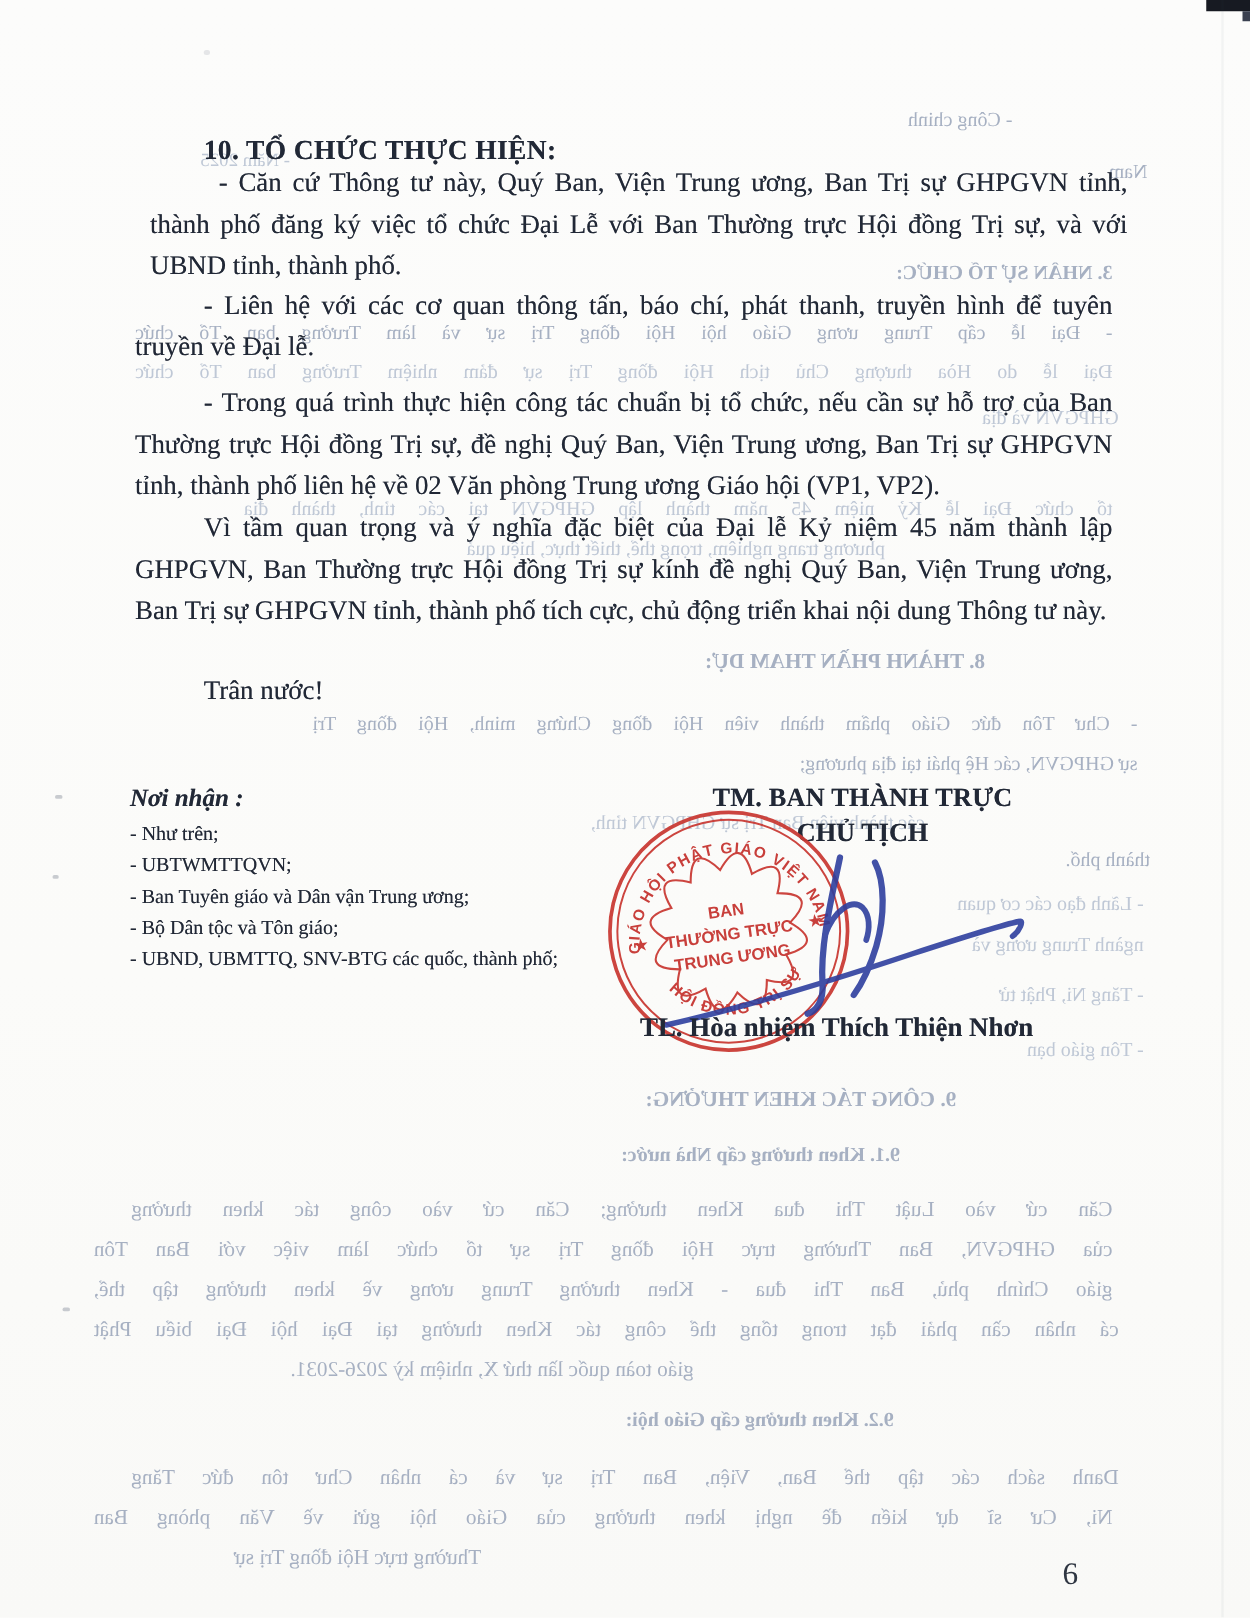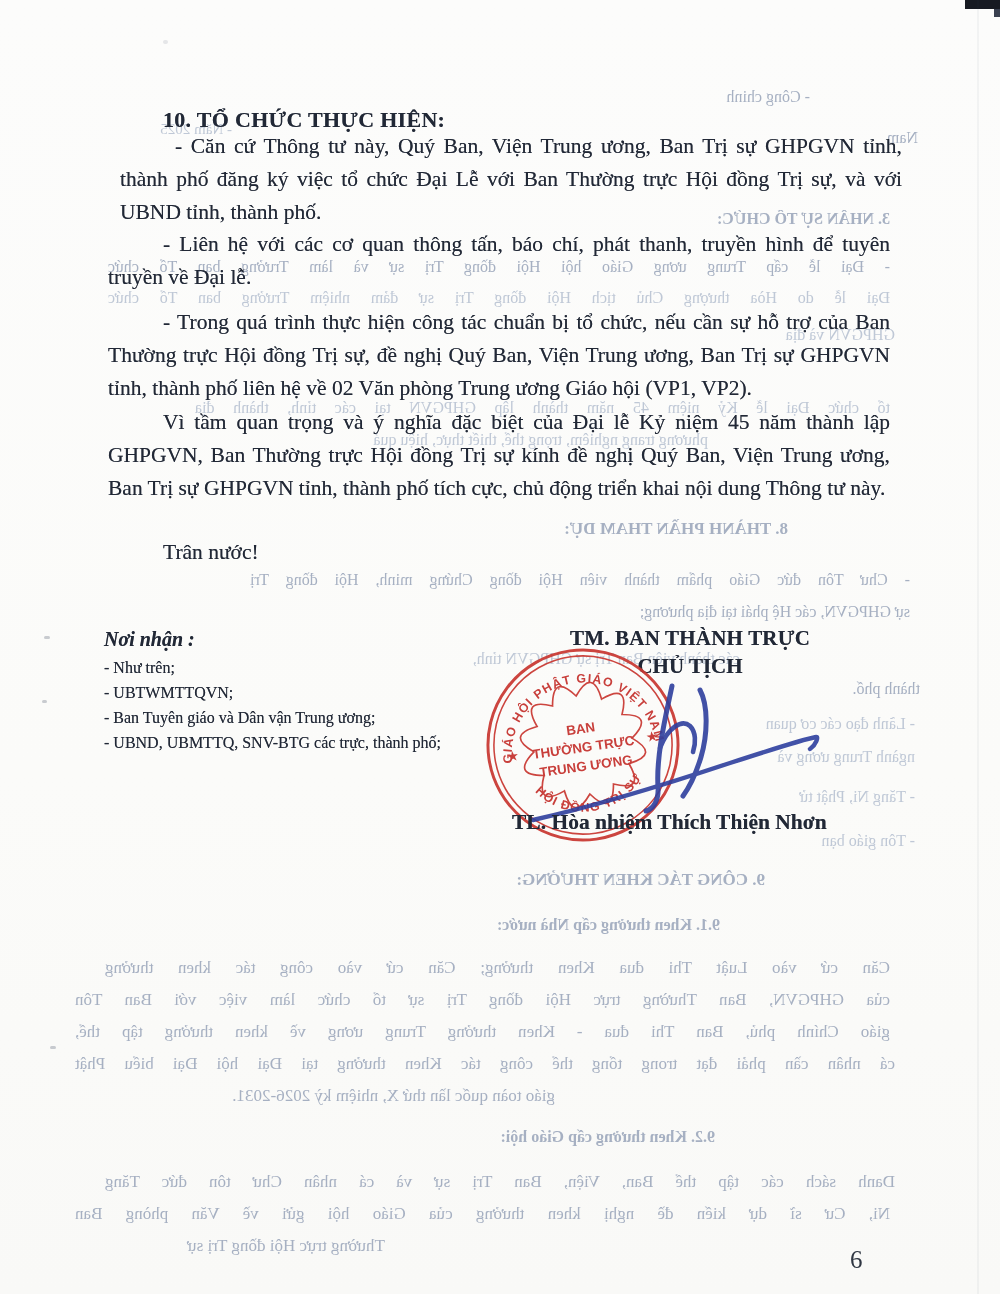--- a/index.html
+++ b/index.html
@@ -101,21 +101,22 @@
   <div class="para ink" style="top:306px;">- Trong quá trình thực hiện công tác chuẩn bị tổ chức, nếu cần sự hỗ trợ của Ban Thường trực Hội đồng Trị sự, đề nghị Quý Ban, Viện Trung ương, Ban Trị sự GHPGVN tỉnh, thành phố liên hệ về 02 Văn phòng Trung ương Giáo hội (VP1, VP2).</div>
   <div class="para ink" style="top:406px;">Vì tầm quan trọng và ý nghĩa đặc biệt của Đại lễ Kỷ niệm 45 năm thành lập GHPGVN, Ban Thường trực Hội đồng Trị sự kính đề nghị Quý Ban, Viện Trung ương, Ban Trị sự GHPGVN tỉnh, thành phố tích cực, chủ động triển khai nội dung Thông tư này.</div>
   <div class="closing ink">Trân nước!</div>
 
   <div class="recip">
     <div class="recip-title ink">Nơi nhận :</div>
     <div id="recip-list">
         <div class="recip-item ink">- Như trên;</div>
         <div class="recip-item ink">- UBTWMTTQVN;</div>
         <div class="recip-item ink">- Ban Tuyên giáo và Dân vận Trung ương;</div>
-        <div class="recip-item ink">- UBND, UBMTTQ, SNV-BTG các trực, thành phố;</div>
+        <div class="recip-item ink">- Bộ Dân tộc và Tôn giáo;</div>
+        <div class="recip-item ink">- UBND, UBMTTQ, SNV-BTG các quốc, thành phố;</div>
       </div>
   </div>
 
   <div class="signblock ink">
     <div class="l1">TM. BAN THÀNH TRỰC</div>
     <div class="l2">CHỦ TỊCH</div>
   </div>
 
   <svg class="seal" width="198" height="198" viewBox="0 0 200 200">
     <defs>

